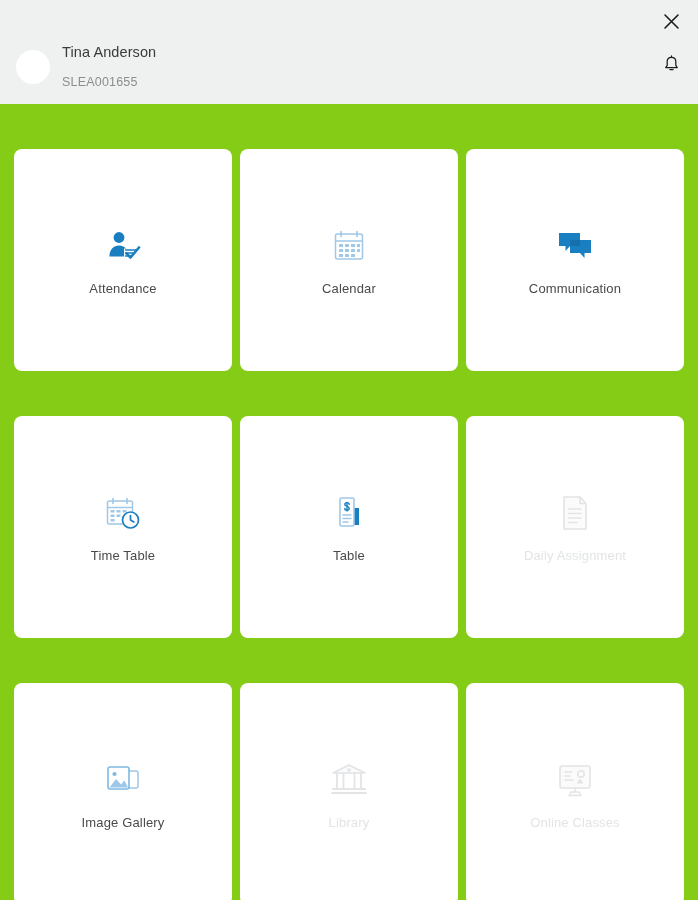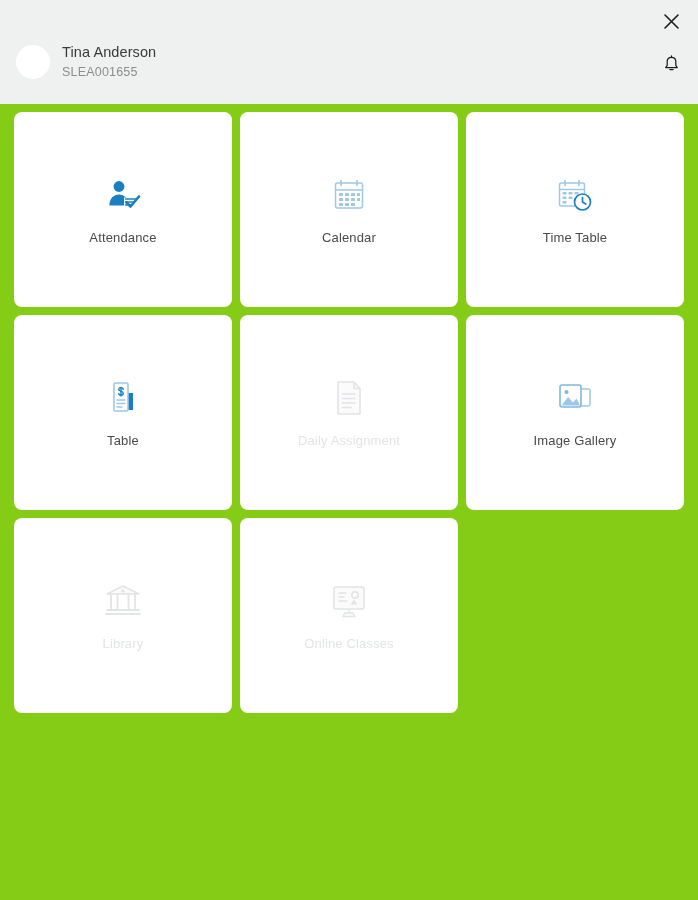--- a/index.html
+++ b/index.html
@@ -73,45 +73,46 @@
   .user-name {
     font-size: 14.5px;
     color: #3a3a3a;
     line-height: 17px;
     letter-spacing: .1px;
   }
   .user-id {
     font-size: 12.5px;
     color: #8d8d8d;
     line-height: 16px;
-    margin-top: 3px;
+    margin-top: 13px;
     letter-spacing: .2px;
   }
 
   
   .grid {
     position: absolute;
     left: 14px;
     top: 112px;
     width: 684px;
     display: flex;
     flex-wrap: wrap;
     gap: 8px;
   }
   .card {
     width: 218px;
-    height: 195px;
+    height: 222px;
     background: #ffffff;
     border-radius: 8px;
     display: flex;
     flex-direction: column;
     align-items: center;
     justify-content: center;
     cursor: pointer;
     box-sizing: border-box;
+    margin-top: 37px;
   }
   .card.placeholder {
     background: transparent;
     cursor: default;
   }
   .card-icon {
     width: 42px;
     height: 42px;
     display: flex;
     align-items: center;
@@ -190,20 +191,30 @@
             <rect x="26" y="21" width="3" height="3" rx=".6"></rect>
             <rect x="8" y="26" width="4" height="3" rx=".6"></rect>
             <rect x="14" y="26" width="4" height="3" rx=".6"></rect>
             <rect x="20" y="26" width="4" height="3" rx=".6"></rect>
           </g>
         </svg>
       </div>
       <div class="card-label">Calendar</div>
     </div>
 
+    <div class="card">
+      <div class="card-icon">
+        <svg width="38" height="36" viewBox="0 0 38 36">
+          <path d="M3 5 L24 5 L24 18 L14 18 L9.5 23 L9.5 18 L3 18 Z" fill="#1a7fc1"></path>
+          <path d="M14 12 L35 12 L35 25 L28.5 25 L28.5 30 L24 25 L14 25 Z" fill="#1a7fc1"></path>
+          <path d="M14 12 L24 12 L24 18 L14 18 Z" fill="#1570ad"></path>
+        </svg>
+      </div>
+      <div class="card-label">Communication</div>
+    </div>
 
     <div class="card">
       <div class="card-icon">
         <svg width="38" height="36" viewBox="0 0 38 36">
           <rect x="3.5" y="6" width="25" height="23" rx="2" fill="#ffffff" stroke="#9fc8e8" stroke-width="1.5"></rect>
           <path d="M3.5 12.5 L28.5 12.5" stroke="#9fc8e8" stroke-width="1.5"></path>
           <path d="M9 3.5 L9 8.5 M23 3.5 L23 8.5" stroke="#9fc8e8" stroke-width="1.6" stroke-linecap="round"></path>
           <g fill="#9fc8e8">
             <rect x="6.5" y="15" width="4" height="2.6" rx=".5"></rect>
             <rect x="12.5" y="15" width="4" height="2.6" rx=".5"></rect>

